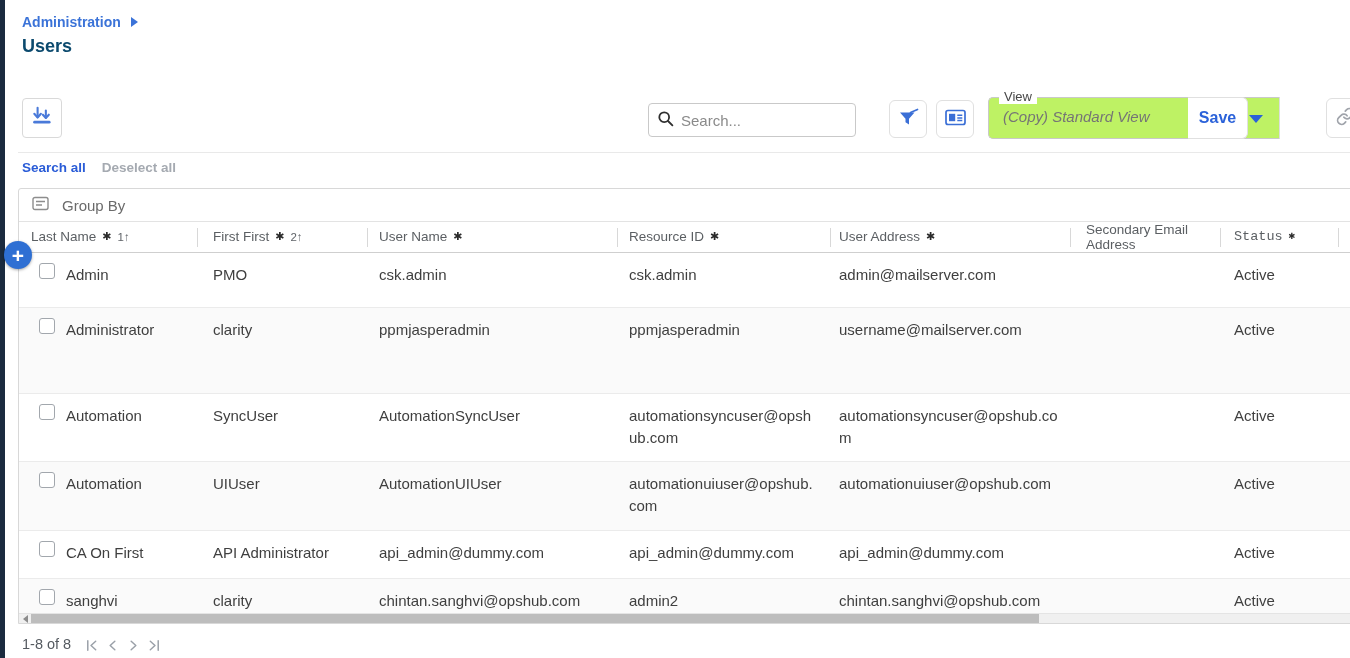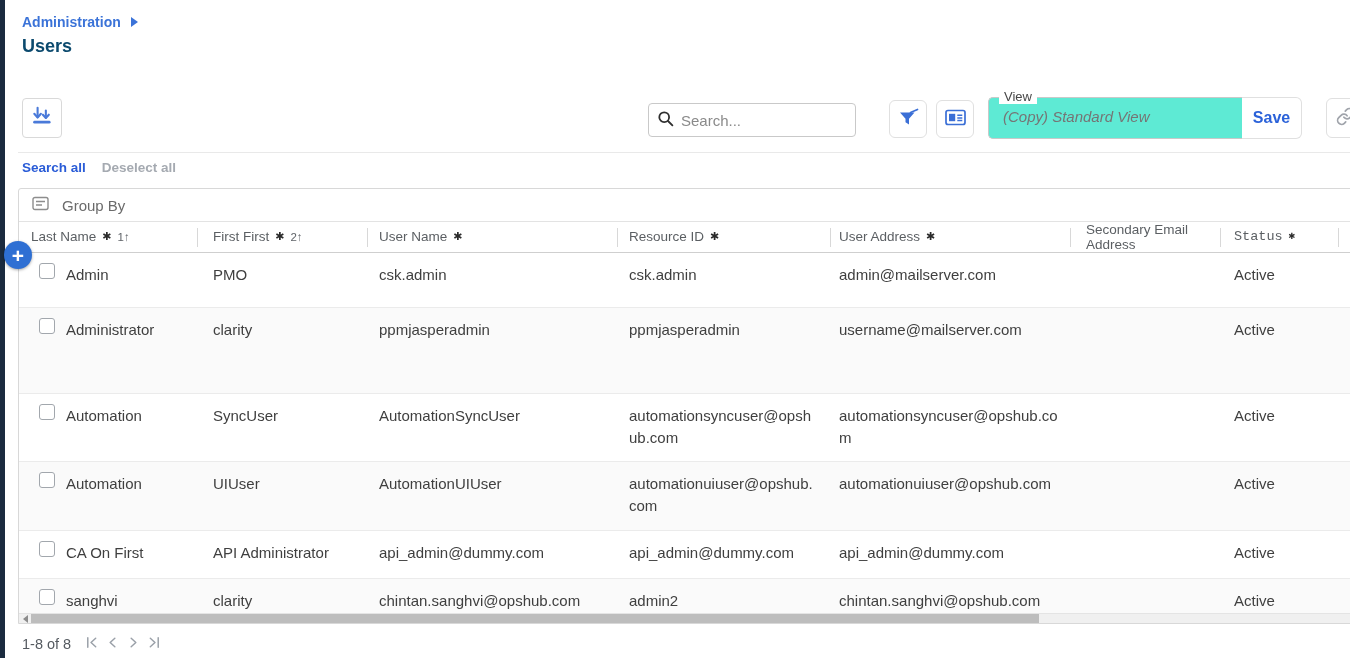--- a/index.html
+++ b/index.html
@@ -24,28 +24,28 @@
                  border:1px solid #c9c9c9; border-radius:4px; background:#fff;
                  display:flex; align-items:center; padding:0 8px; gap:7px; }
   .search-wrap input { border:none; outline:none; flex:1; font-size:15px; color:#444;
                        font-family:"Liberation Sans", sans-serif; background:transparent; }
   .search-wrap input::placeholder { color:#8a8a8a; }
   .filter-btn { left:889px; top:100px; width:38px; height:38px; }
   .card-btn   { left:936px; top:100px; width:38px; height:38px; }
 
   .view-box { position:absolute; left:988px; top:97px; width:292px; height:42px;
               border:1px solid #c9c9c9; border-right:1px solid #ddd; border-radius:5px 0 0 5px;
-              background:#5eead4; cursor:pointer; }
+              background:#bef264; cursor:pointer; }
   .view-legend { position:absolute; top:-9px; left:10px; background:#fff; padding:0 5px;
                  font-size:13px; color:#474747; }
   .view-value { position:absolute; left:14px; top:10px; font-size:15px; font-style:italic; color:#757575; }
   .view-caret { position:absolute; right:16px; top:17px; width:0; height:0;
                 border-left:7px solid transparent; border-right:7px solid transparent;
                 border-top:8px solid #2b62d9; }
-  .save-btn { position:absolute; left:1242px; top:97px; width:60px; height:42px;
+  .save-btn { position:absolute; left:1188px; top:97px; width:60px; height:42px;
               border:1px solid #e0e0e0; border-left:none; border-radius:0 6px 6px 0; background:#fff;
               color:#2b62d9; font-size:16px; font-weight:bold; display:flex; align-items:center;
               justify-content:center; cursor:pointer; font-family:"Liberation Sans", sans-serif; }
   .link-btn { left:1326px; top:98px; width:38px; height:40px; }
 
   .toolbar-divider { position:absolute; left:18px; top:152px; width:1332px; height:1px; background:#e9e9e9; }
 
   .select-row { position:absolute; left:22px; top:160px; display:flex; gap:16px; font-size:13.5px; font-weight:bold; }
   .select-all { color:#2a5cd7; cursor:pointer; }
   .deselect-all { color:#a5aab1; cursor:pointer; }
@@ -94,21 +94,21 @@
   .hs-thumb { flex:0 0 1008px; background:#bdbdbd; cursor:pointer; }
   .hs-track { flex:1 1 auto; background:#f0f0f0; cursor:pointer; }
 
   
   .plus-btn { position:absolute; left:4px; top:241px; width:28px; height:28px; border-radius:50%;
               background:#2e6fd3; color:#fff; display:flex; align-items:center; justify-content:center;
               font-size:21px; font-weight:bold; line-height:1; cursor:pointer;
               box-shadow:0 1px 3px rgba(0,0,0,.35); }
 
   
-  .pager { position:absolute; left:22px; top:636px; display:flex; align-items:flex-start; gap:8px; }
+  .pager { position:absolute; left:22px; top:636px; display:flex; align-items:flex-end; gap:8px; }
   .pager .range { font-size:14.5px; color:#555a60; margin-right:6px; }
   .pg-btn { display:flex; align-items:center; justify-content:center; cursor:pointer; }
   .pg-btn svg { display:block; }
 </style>
 </head>
 <body>
 
 <div id="app">
   <div class="side-strip"></div>
 

